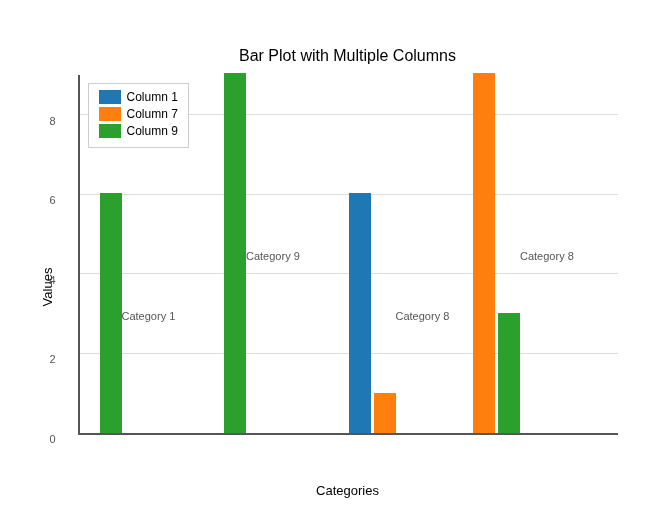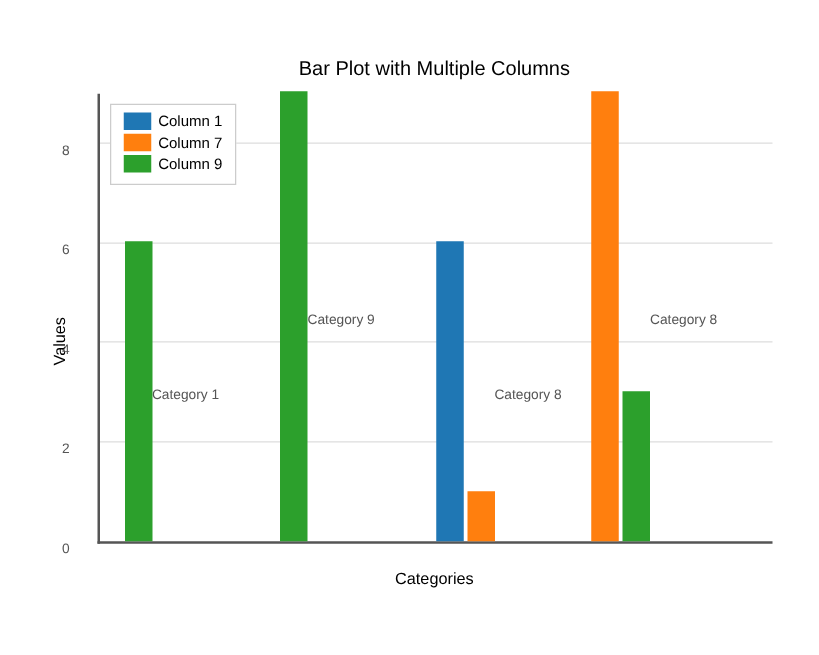--- a/index.html
+++ b/index.html
@@ -38,21 +38,21 @@
       top: 50%;
       transform: translateY(-50%) rotate(-90deg);
       font-size: 13px;
       color: #000;
       white-space: nowrap;
     }
     .x-axis-label {
       text-align: center;
       font-size: 13px;
       color: #000;
-      margin-top: 20px;
+      margin-top: 48px;
     }
     .y-gridlines {
       position: absolute;
       width: 100%;
       height: 100%;
       top: 0;
       left: 0;
     }
     .y-tick {
       position: absolute;

